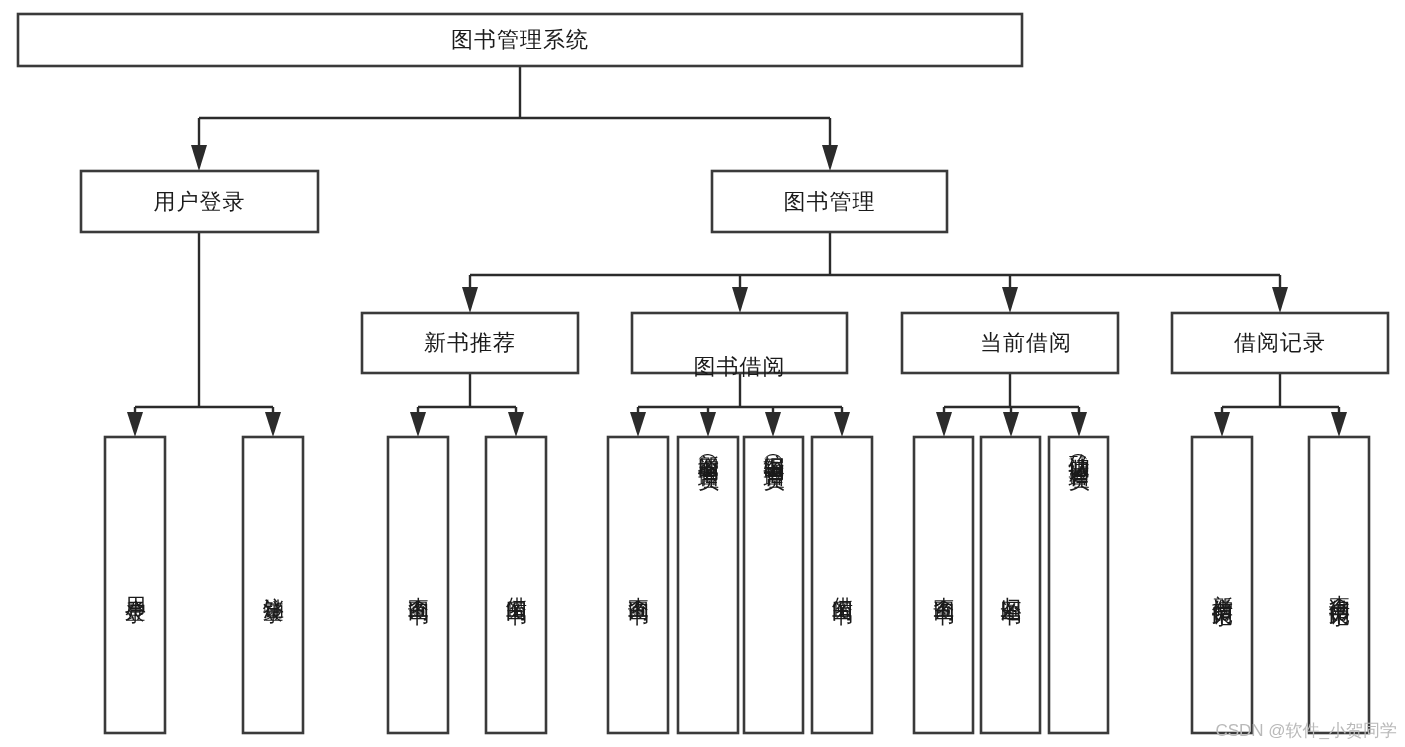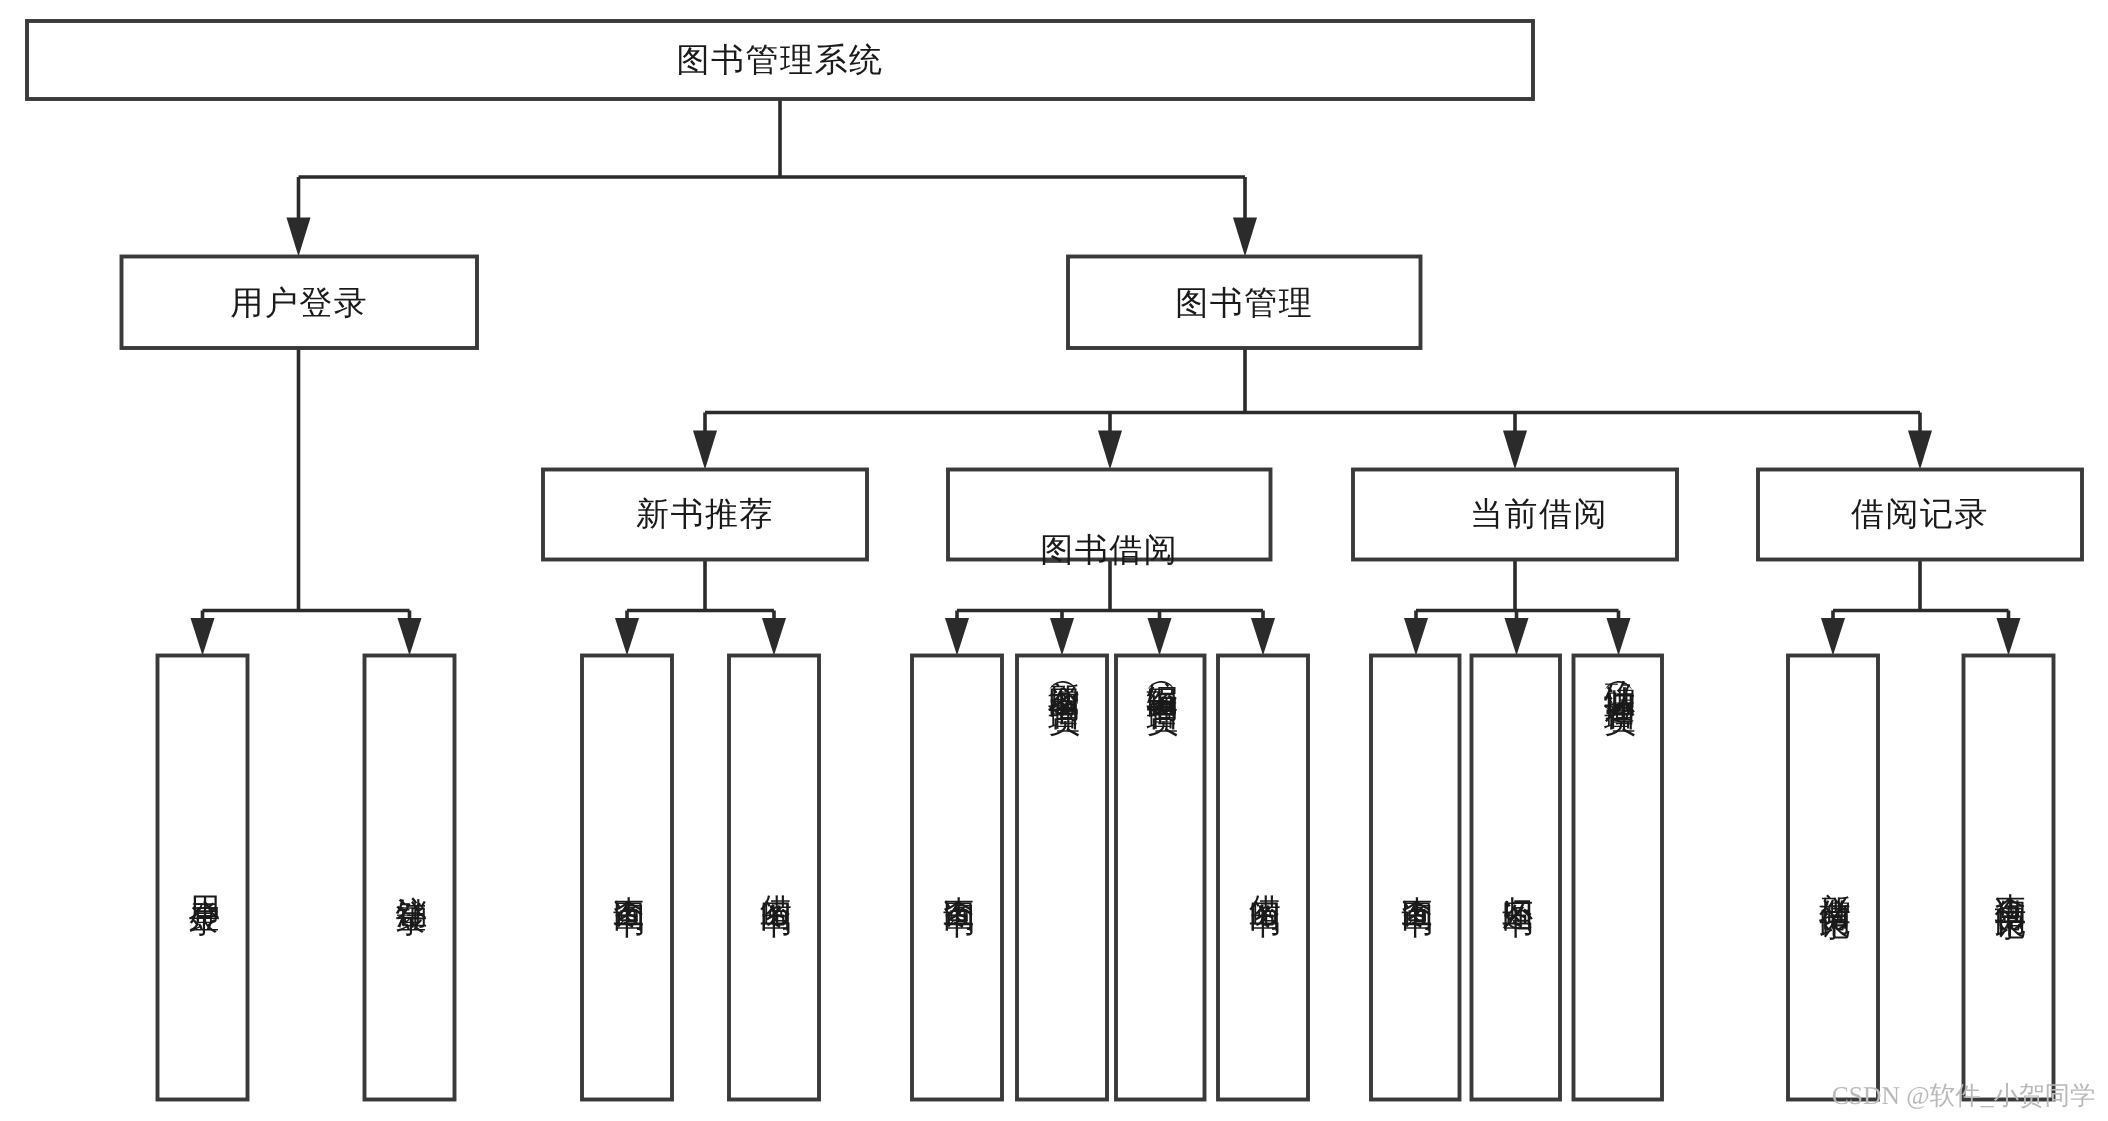--- a/index.html
+++ b/index.html
@@ -38,21 +38,21 @@
     stroke-linecap: butt;
   }
   .arrow-head {
     fill: #2b2b2b;
     stroke: none;
   }
   .watermark {
     position: absolute;
     right: 8px;
     bottom: 5px;
-    font-family: Liberation Serif, serif;
+    font-family: Liberation Sans, sans-serif;
     font-size: 17px;
     color: #b9b9b9;
     white-space: nowrap;
     pointer-events: none;
   }
   .vlabel-wrap {
     position: absolute;
     display: flex;
     align-items: center;
     justify-content: center;

